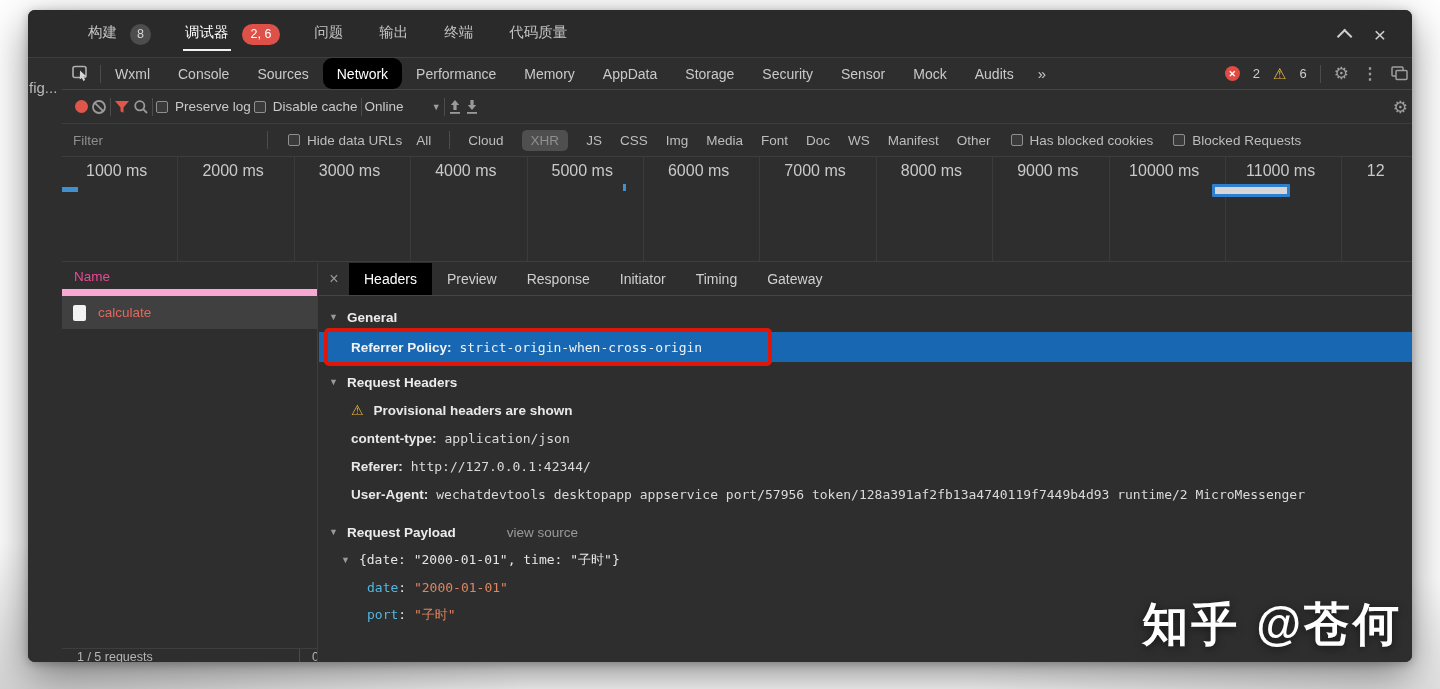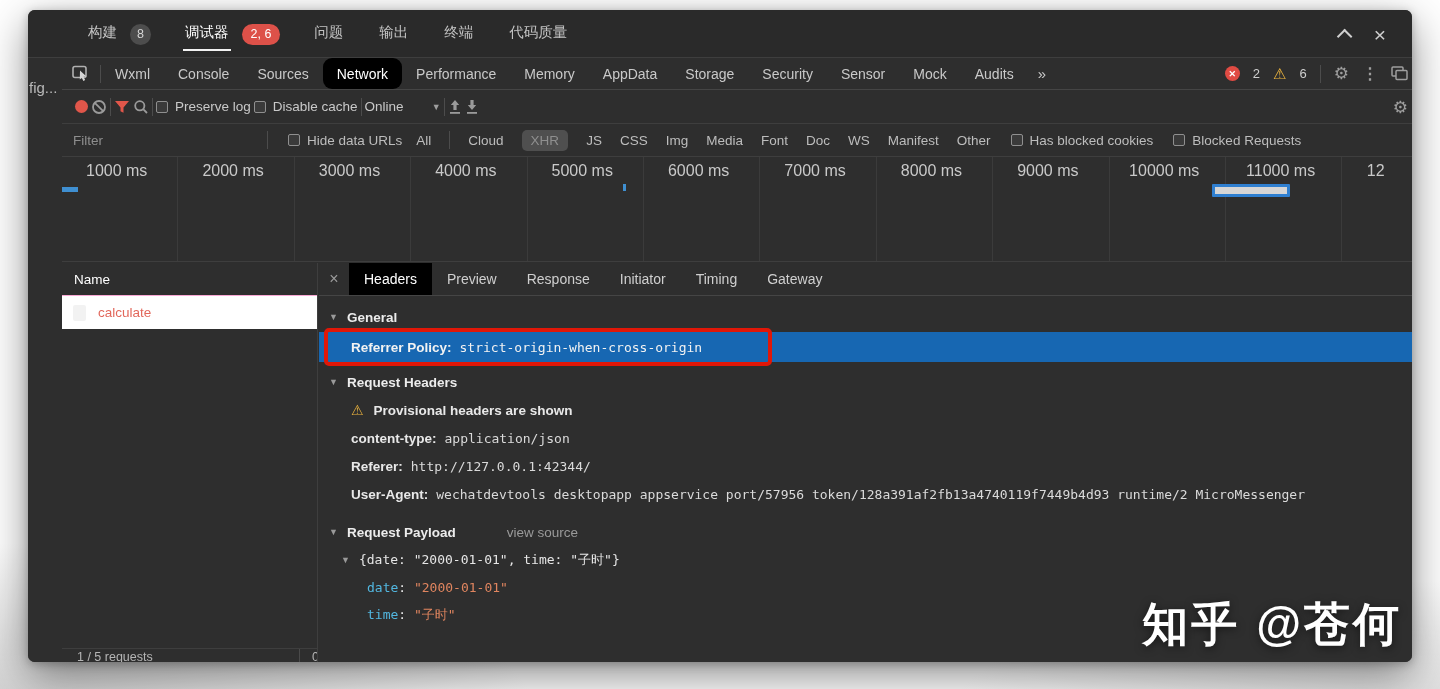--- a/index.html
+++ b/index.html
@@ -75,23 +75,23 @@
   .tl-cell { width:116.4px; flex:none; border-right:1px solid #3b3b3b; font-size:16px; color:#c9c9c9;
     text-align:center; padding:5px 6px 0 0; }
   .tl-cell.last { flex:1; border-right:none; padding-right:3px; }
   .tl-mark-left { position:absolute; left:0; top:30px; width:16px; height:5px; background:#3f8fd1; }
   .tl-dot { position:absolute; left:561px; top:27px; width:3px; height:7px; background:#3f8fd1; }
   .tl-bar { position:absolute; left:1150px; top:27px; width:78px; height:13px; background:#d6d6d6;
     border:3px solid #2f7fd0; border-radius:1px; }
   
   .dt-main { position:absolute; top:205px; left:0; right:0; bottom:0; }
   .main-left { position:absolute; left:0; top:0; width:256px; bottom:0; border-right:1px solid #3e3e3e; }
-  .name-header { height:33px; border-bottom:1px solid #f9a8d4; display:flex; align-items:center;
-    padding-left:12px; color:#ffffff; font-size:13.5px;text-align:right; }
-  .req-row { height:33px; background:#ffffff; display:flex; align-items:center; padding-left:11px; gap:12px; }
+  .name-header { height:33px; border-bottom:7px solid #f9a8d4; display:flex; align-items:center;
+    padding-left:12px; color:#ec4899; font-size:13.5px;text-align:right; }
+  .req-row { height:33px; background:#404040; display:flex; align-items:center; padding-left:11px; gap:12px; }
   .doc-icon { width:13px; height:16px; background:#f2f2f2; border-radius:2px; flex:none; }
   .req-name { color:#e2685c; font-size:13.5px; }
   .summary-bar { position:absolute; left:0; right:0; bottom:0; height:14px; overflow:hidden;
     border-top:1px solid #3e3e3e; background:#2e2e2e; display:flex; color:#b5b5b5; font-size:12.5px; }
   .summary-bar span { line-height:17px; white-space:nowrap; }
   .summary-bar .s1 { padding-left:15px; width:237px; flex:none; }
   .summary-bar .sdiv { width:1px; background:#4a4a4a; flex:none; }
   .summary-bar .s2 { padding-left:12px; }
   .main-right { position:absolute; left:257px; top:0; right:0; bottom:0; overflow:hidden; }
   .detail-tabs { height:33px; border-bottom:1px solid #454545; display:flex; align-items:stretch; }
@@ -405,21 +405,21 @@
             <span class="view-src">view source</span>
           </div>
 
           <div class="payload-preview">
             <span class="tri">▼</span>
             <span class="mono">{date: "2000-01-01", time: "子时"}</span>
           </div>
 
           <div class="payload-entry"><span class="pk">date</span><span class="pc">: </span><span class="pv">"2000-01-01"</span></div>
 
-          <div class="payload-entry"><span class="pk">time</span><span class="pc">: </span><span class="pv">"子时"</span></div>
+          <div class="payload-entry"><span class="pk">port</span><span class="pc">: </span><span class="pv">"子时"</span></div>
 
         </div>
       </div>
     </div>
   </div>
 
   <div class="watermark">知乎 @苍何</div>
 </div>
 
 </body></html>

